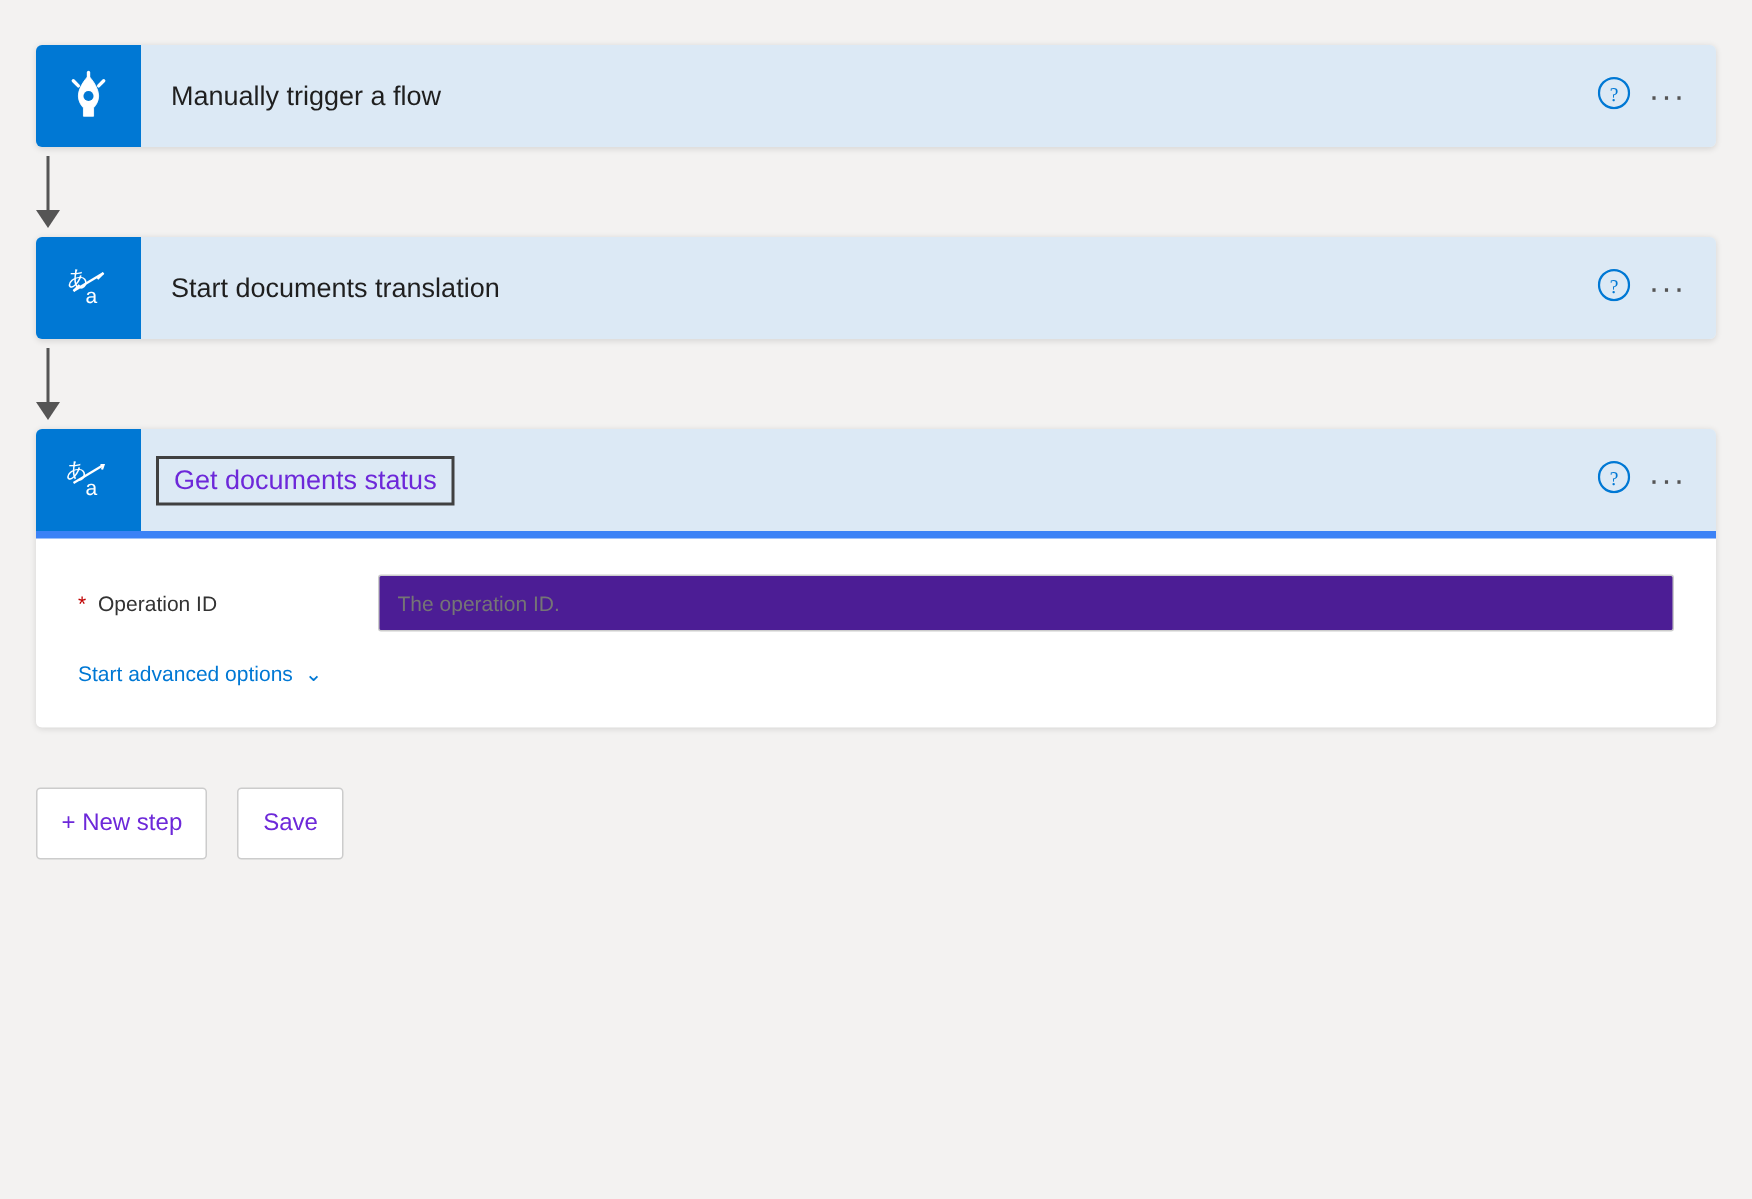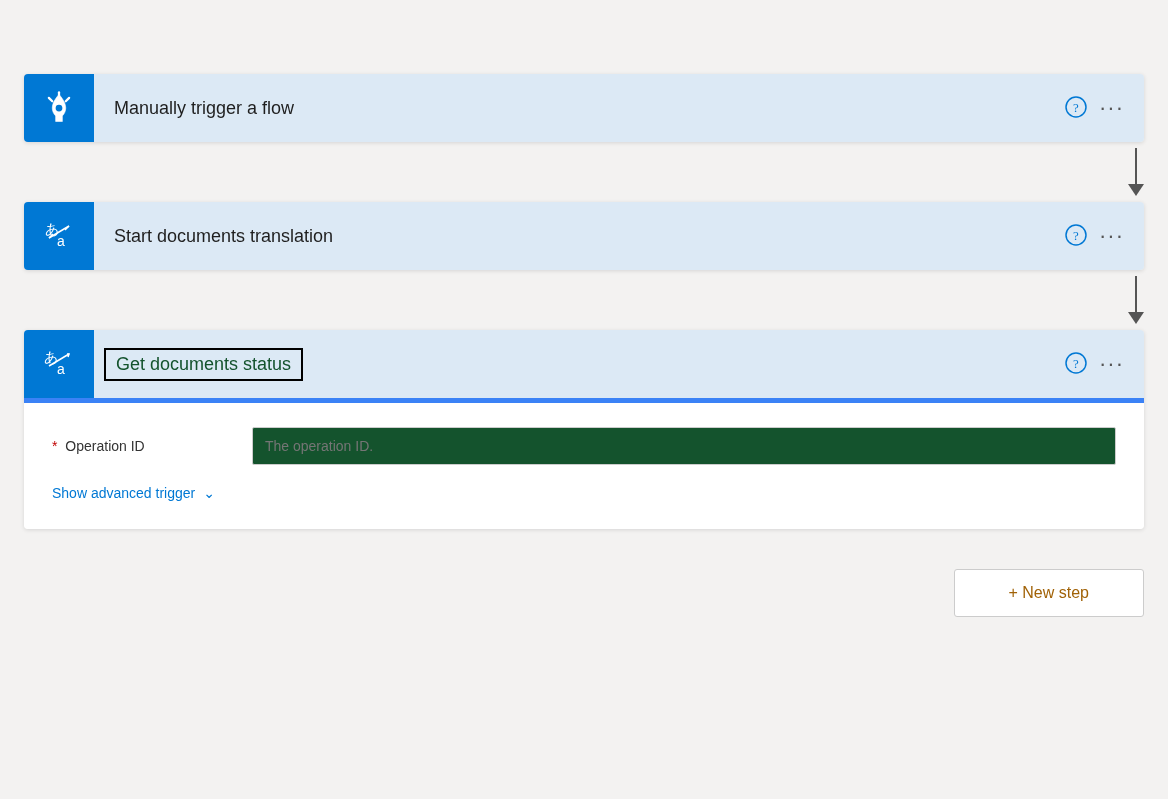--- a/index.html
+++ b/index.html
@@ -8,23 +8,22 @@
       font-family: 'Segoe UI', sans-serif;
       display: flex;
       justify-content: center;
       align-items: flex-start;
       min-height: 799px;
       padding: 30px 20px;
     }
     .flow-container {
       display: flex;
       flex-direction: column;
-      align-items: flex-end;
+      align-items: flex-start;
       width: 1120px;
-      margin-top: 44px;
     }
 
     
     .step-block {
       width: 100%;
       border-radius: 4px;
       overflow: hidden;
       box-shadow: 0 1px 4px rgba(0,0,0,0.12);
     }
 
@@ -131,21 +130,21 @@
     }
 
     .field-input {
       flex: 1;
       height: 38px;
       border: 1px solid #ccc;
       border-radius: 2px;
       padding: 0 12px;
       font-size: 14px;
       color: #999;
-      background: #14532d;
+      background: #4c1d95;
       outline: none;
     }
 
     .advanced-options {
       display: flex;
       align-items: center;
       gap: 8px;
       cursor: pointer;
       color: #0078d4;
       font-size: 14px;
@@ -159,26 +158,26 @@
 
     
     .bottom-buttons {
       display: flex;
       gap: 20px;
       margin-top: 40px;
     }
 
     .btn-action {
       height: 48px;
-      padding: 0 54px;
+      padding: 0 16px;
       border: 1px solid #ccc;
       background: #ffffff;
       border-radius: 3px;
       font-size: 16px;
-      color: #a16207;
+      color: #6d28d9;
       cursor: pointer;
       font-family: 'Segoe UI', sans-serif;
     }
 
     
     .trigger-icon svg {
       width: 36px;
       height: 36px;
     }
 
@@ -254,44 +253,45 @@
     <div class="step-header">
       <div class="step-icon blue-bg translate-icon">
         <svg viewBox="0 0 36 36" fill="white" xmlns="http://www.w3.org/2000/svg">
           <text x="3" y="16" font-size="14" fill="white" font-family="Arial">あ</text>
           <text x="16" y="28" font-size="14" fill="white" font-family="Arial">a</text>
           <path d="M8 20 L28 8" stroke="white" stroke-width="1.5" fill="none"></path>
           <path d="M26 8 L28 8 L27 11" stroke="white" stroke-width="1.5" fill="none"></path>
         </svg>
       </div>
       <div style="flex:1; padding-left: 10px;">
-        <span style="border: 2px solid #000000; padding: 4px 10px; font-size: 18px; color: #14532d; display: inline-block;">Get documents status</span>
+        <span style="border: 2px solid #404040; padding: 4px 10px; font-size: 18px; color: #6d28d9; display: inline-block;">Get documents status</span>
       </div>
       <div class="step-actions">
         <button class="icon-btn">
           <svg width="22" height="22" viewBox="0 0 22 22" fill="none">
             <circle cx="11" cy="11" r="10" stroke="#0078d4" stroke-width="1.5" fill="none"></circle>
             <text x="11" y="16" text-anchor="middle" font-size="13" fill="#0078d4" font-family="Segoe UI">?</text>
           </svg>
         </button>
         <button class="dots-btn">···</button>
       </div>
     </div>
     <div class="step-body">
       <div class="field-row">
         <div class="field-label">
           <span class="required">*</span>
           <span>Operation ID</span>
         </div>
         <input class="field-input" type="text" placeholder="The operation ID." style="">
       </div>
       <div class="advanced-options">
-        <span>Show advanced trigger</span>
+        <span>Start advanced options</span>
         <span class="chevron-down">⌄</span>
       </div>
     </div>
   </div>
 
   <div class="bottom-buttons">
     <button class="btn-action">+ New step</button>
+    <button class="btn-action">Save</button>
   </div>
 
 </div>
 
 </body></html>

